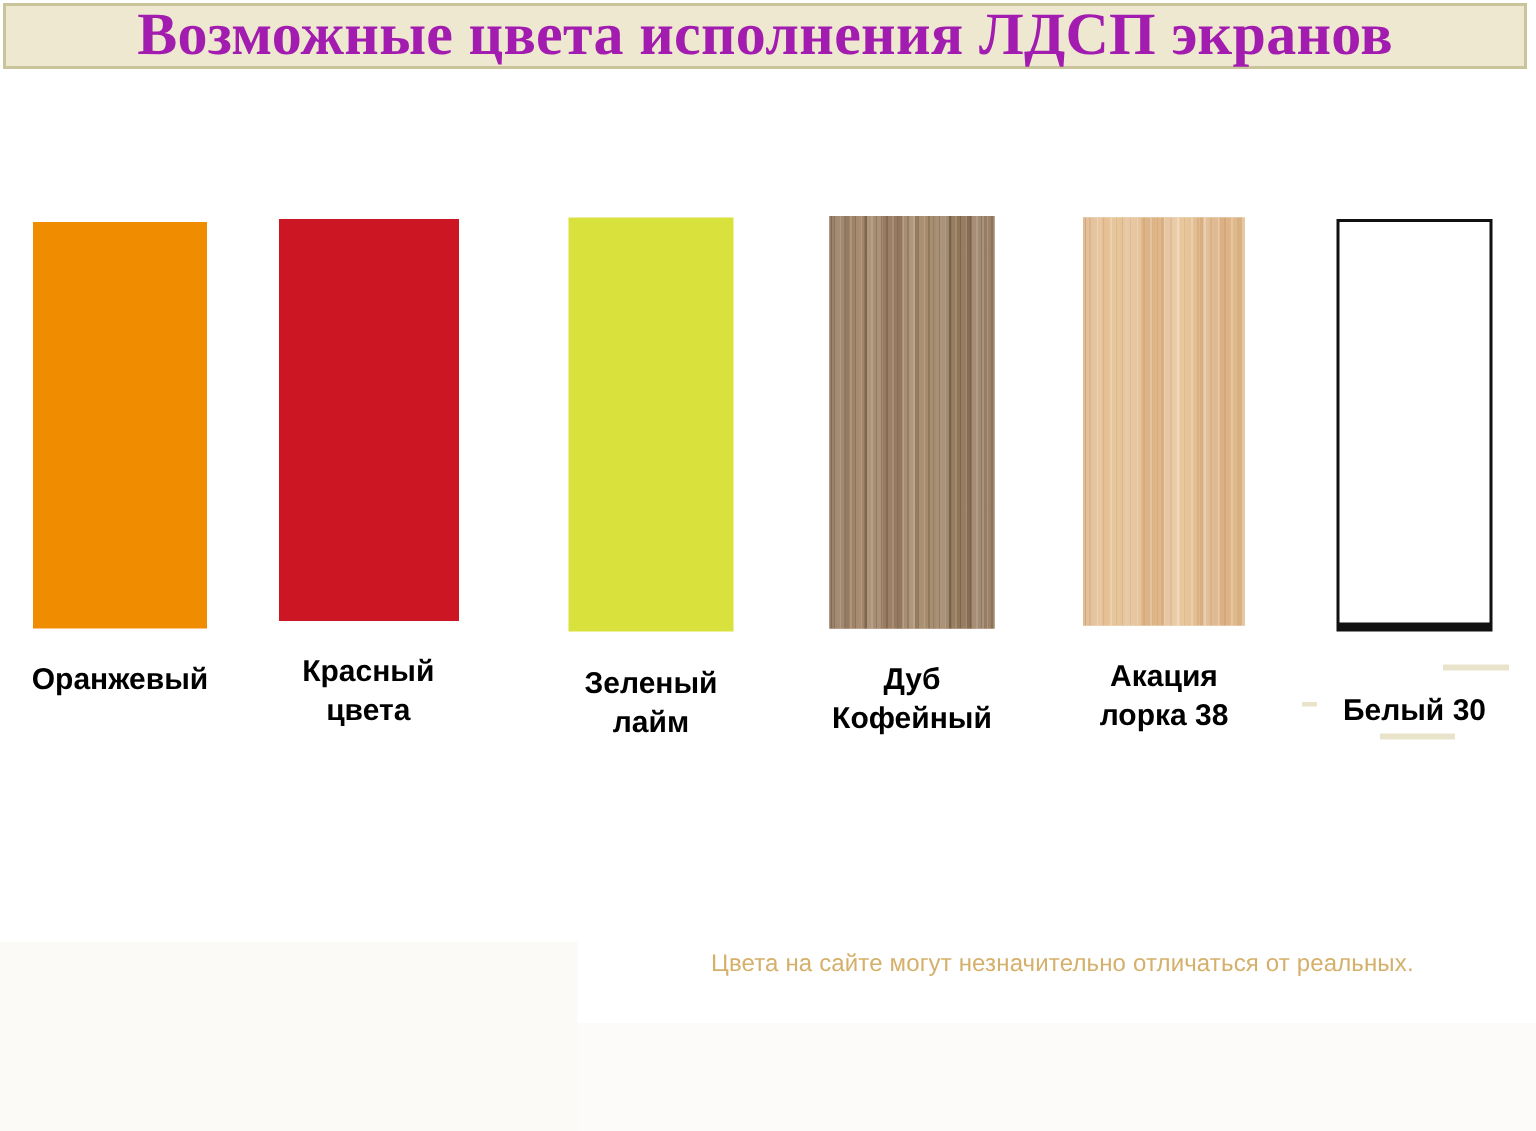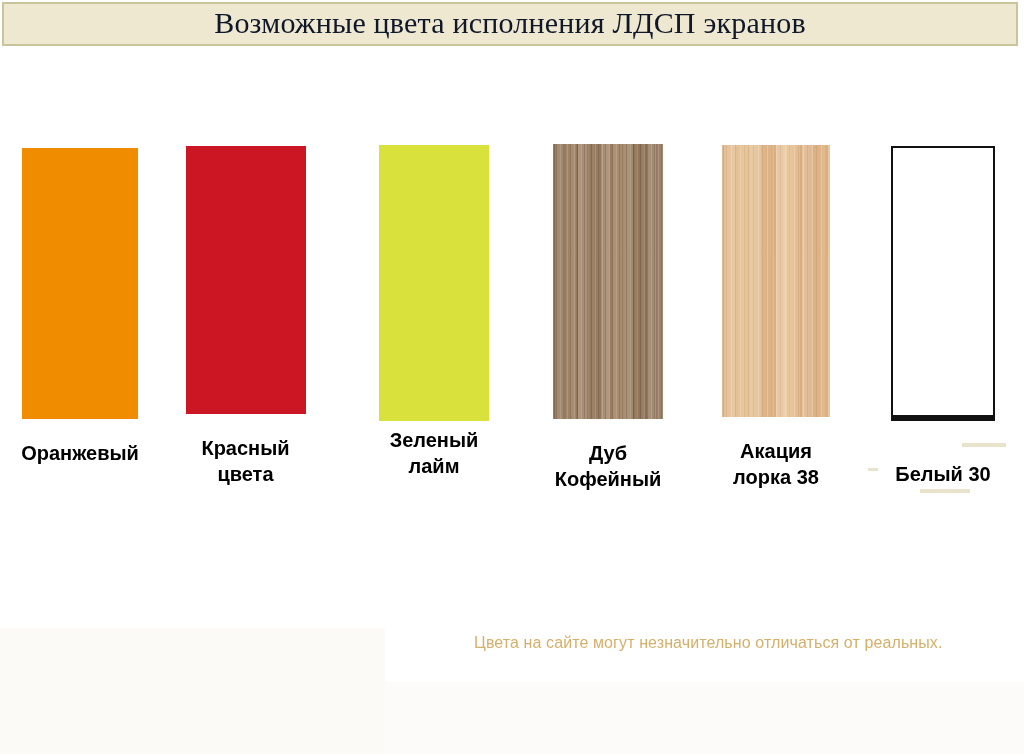--- a/index.html
+++ b/index.html
@@ -50,24 +50,24 @@
     width: 1016px;
     height: 44px;
     background: #eee8d0;
     border: 2px solid #c9c49a;
     box-sizing: border-box;
     display: flex;
     align-items: center;
     justify-content: center;
   }
   .title-text {
-    color: #0f172a;
+    color: #a21caf;
     font-family: "Liberation Serif", "DejaVu Serif", serif;
-    font-weight: normal;
-    font-size: 30px;
+    font-weight: bold;
+    font-size: 40px;
     letter-spacing: 0.2px;
     white-space: nowrap;
     line-height: 1;
     padding-bottom: 2px;
   }
 
   
   .swatch-row {
     position: absolute;
     left: 0;
@@ -148,21 +148,21 @@
     width: 104px; height: 275px; margin: 6px auto 0;
     background: #ffffff;
     border: 2px solid #111111;
     border-bottom-width: 6px;
     box-sizing: border-box;
   }
   .cell-5 .swatch-label { margin-top: 40px; }
 
   .cell-3 .swatch-label,
   .cell-4 .swatch-label { }
-  .cell-2 .swatch-label { margin-top: 6px; }
+  .cell-2 .swatch-label { margin-top: 22px; }
 
   
   .disclaimer {
     position: absolute;
     left: 474px;
     top: 634px;
     font-family: "Liberation Sans", "DejaVu Sans", sans-serif;
     font-size: 16px;
     font-weight: normal;
     color: #d5b06a;

